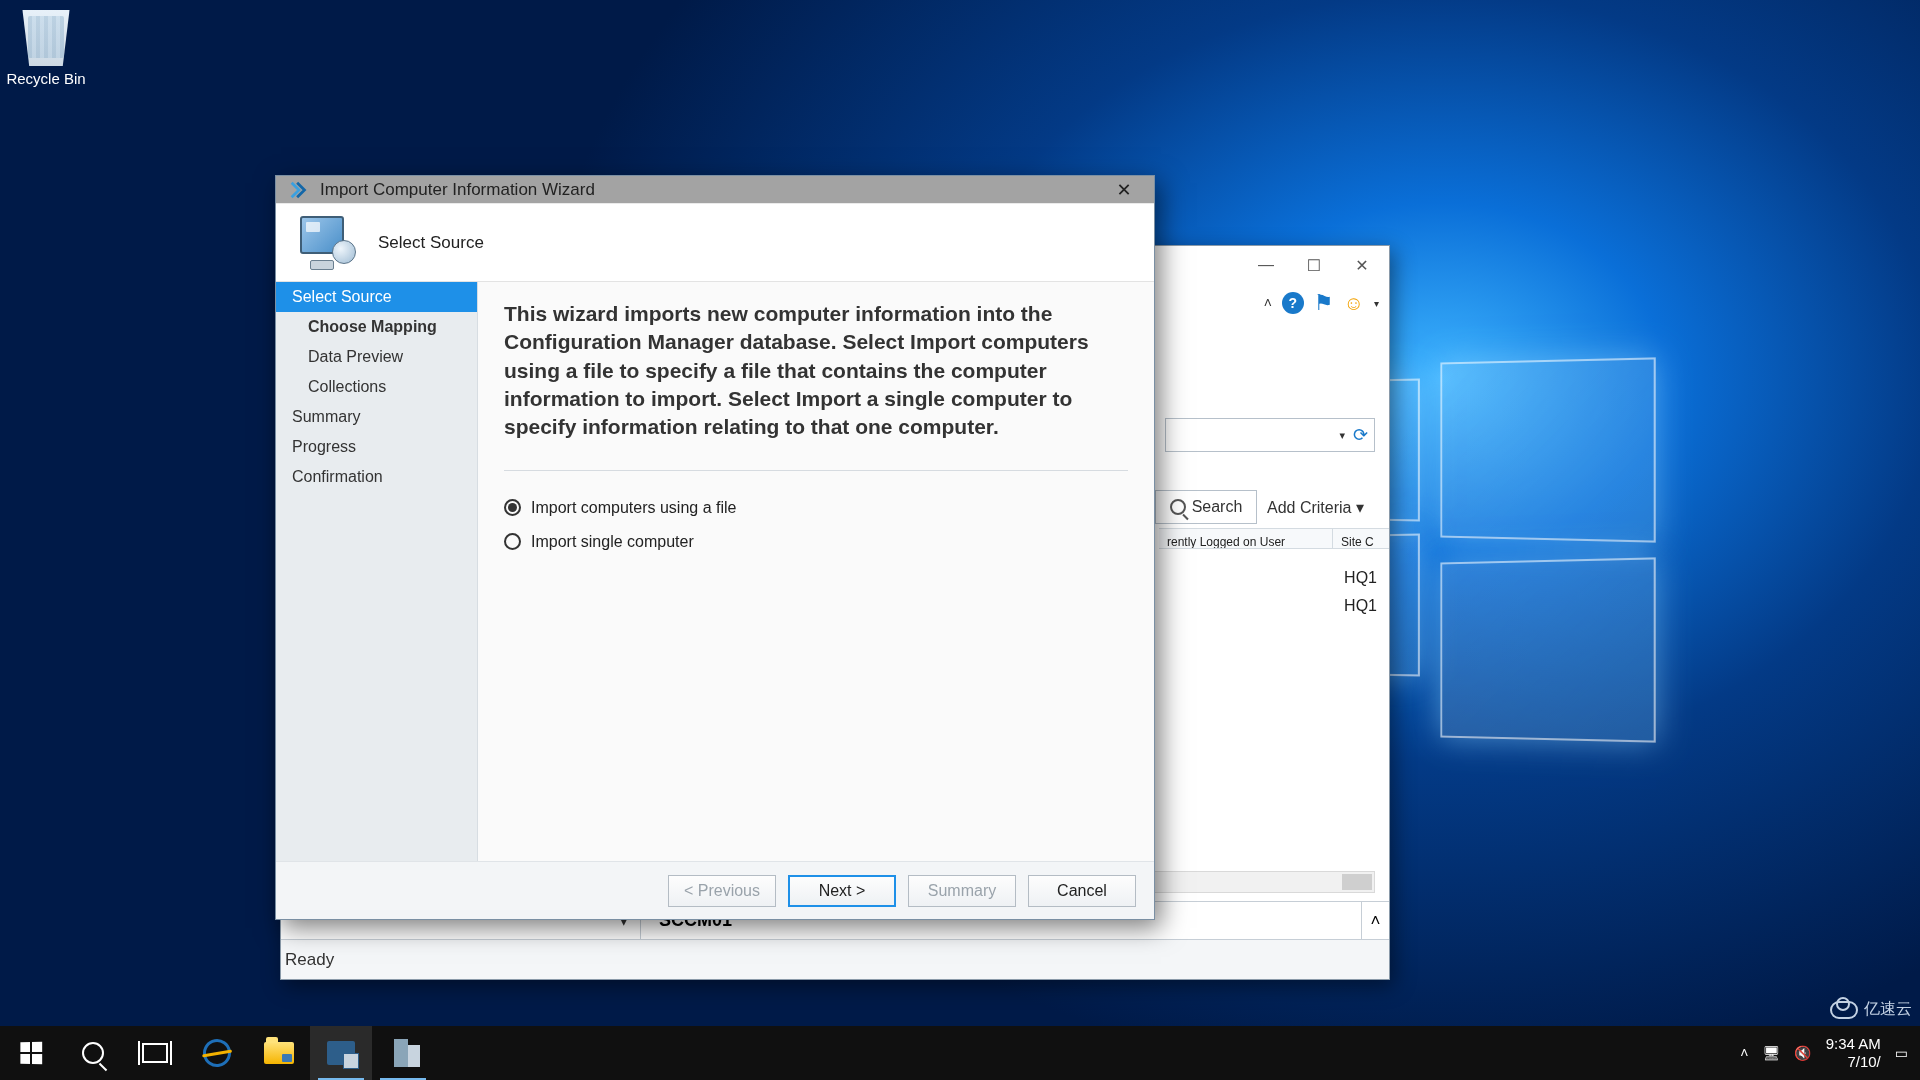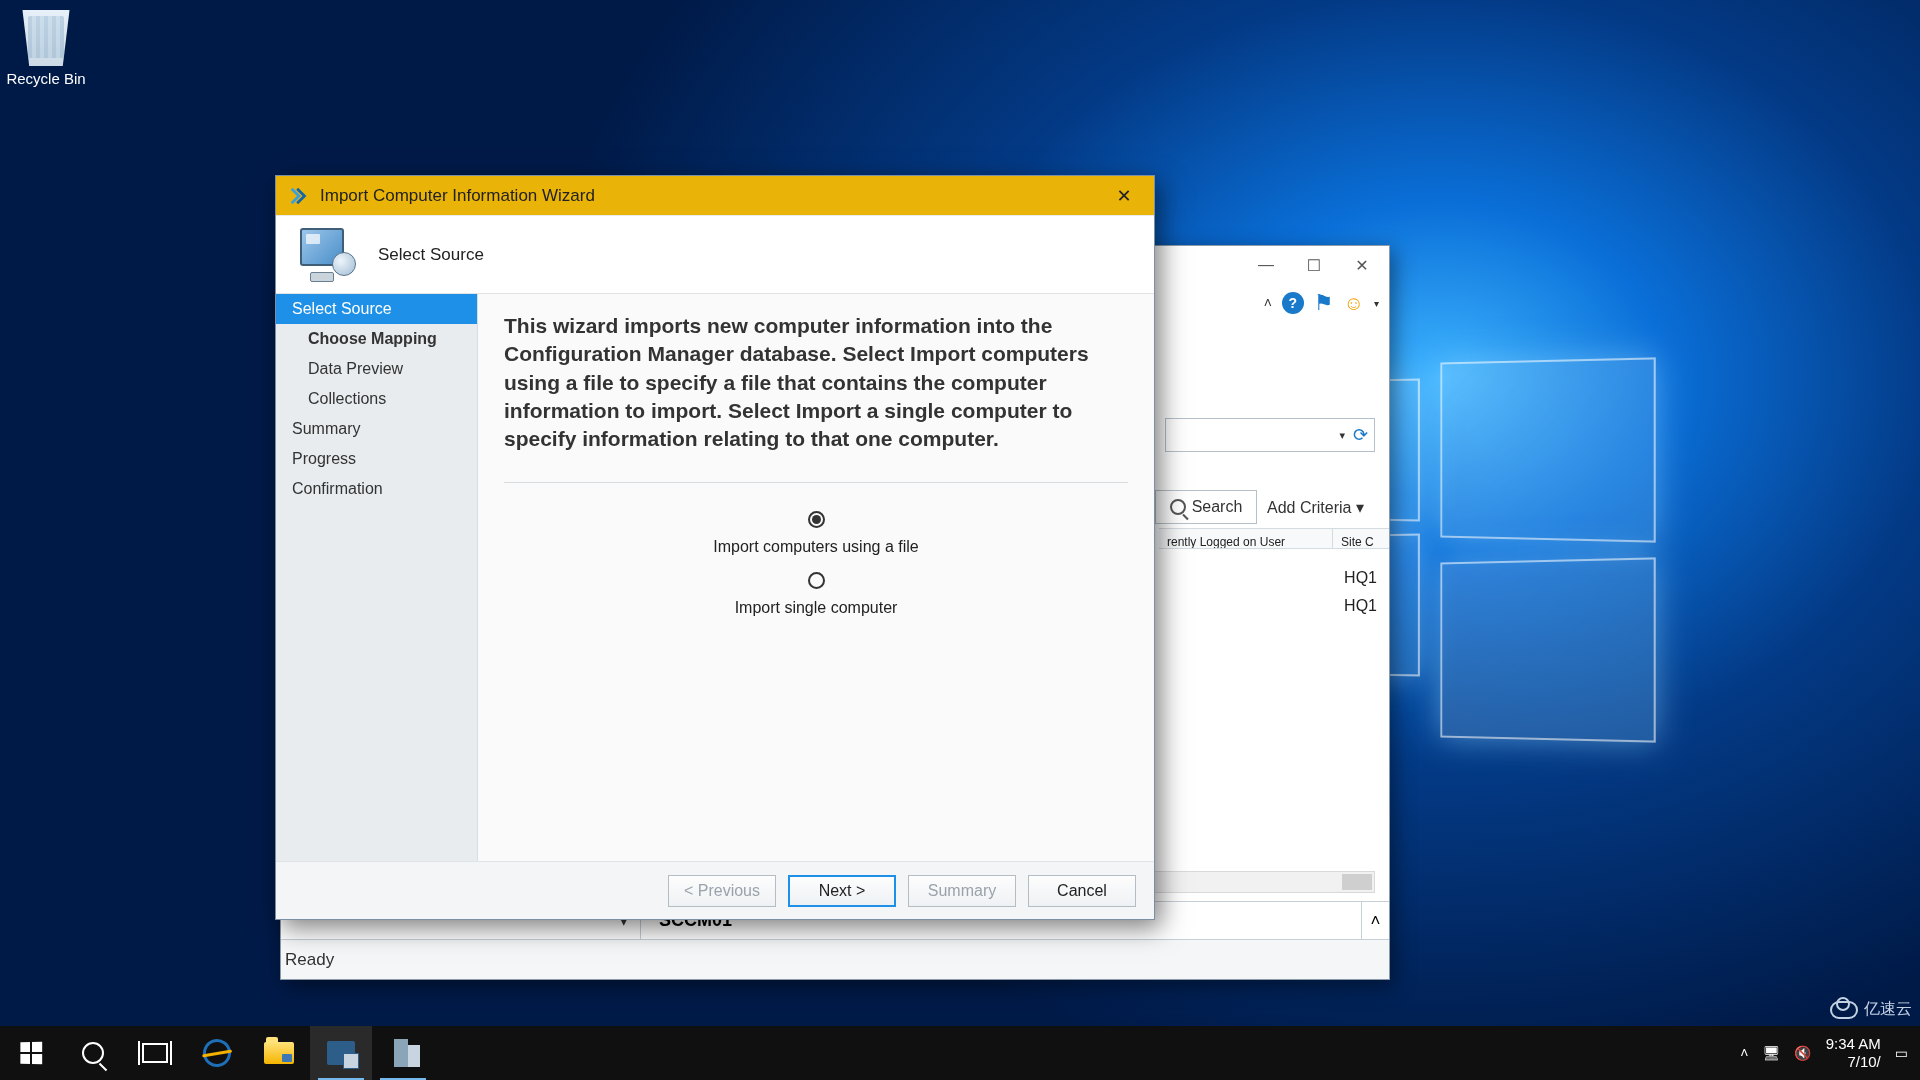--- a/index.html
+++ b/index.html
@@ -48,21 +48,21 @@
 .hscroll { position:absolute; right:14px; bottom:86px; width:230px; height:22px; background:#f1f1f1; border:1px solid #d9d9d9; }
 .hscroll .thumb { position:absolute; right:2px; top:2px; width:30px; height:16px; background:#cfcfcf; }
 .bottombar { position:absolute; left:0; right:0; bottom:40px; height:38px; border-top:1px solid #c6ced6; background:#fff; display:flex; align-items:center; }
 .bottombar .ddslot { width:360px; height:100%; border-right:1px solid #c6ced6; display:flex; align-items:center; justify-content:flex-end; padding-right:12px; color:#333; }
 .bottombar .hostname { padding:0 18px; font-size:18px; font-weight:600; }
 .bottombar .uparrow { margin-left:auto; width:28px; height:100%; border-left:1px solid #c6ced6; display:flex; align-items:center; justify-content:center; cursor:pointer; }
 .statusbar { position:absolute; left:0; right:0; bottom:0; height:40px; border-top:1px solid #c6ced6; background:#f4f6f8; display:flex; align-items:center; padding:0 4px; color:#333; font-size:17px; }
 
 
 .wizard { position:absolute; left:275px; top:175px; width:880px; height:745px; background:#fafafa; border:1px solid #7a8fa3; box-shadow: 6px 8px 24px rgba(0,0,0,.5); display:flex; flex-direction:column; }
-.wiz-title { height:40px; background:#eab308; display:flex; align-items:center; padding:0 12px; border-bottom:1px solid #eaeaea; }
+.wiz-title { height:28px; background:#a3a3a3; display:flex; align-items:center; padding:0 12px; border-bottom:1px solid #eaeaea; }
 .wiz-title .arrow { width:22px; height:22px; margin-right:10px; position:relative; }
 .wiz-title .arrow svg { width:100%; height:100%; }
 .wiz-title .txt { font-size:17px; color:#222; }
 .wiz-title .close { margin-left:auto; width:36px; height:28px; display:flex; align-items:center; justify-content:center; cursor:pointer; color:#222; font-size:18px; }
 .wiz-banner { height:78px; background:#fff; display:flex; align-items:center; padding:0 20px; gap:22px; border-bottom:1px solid #e3e3e3; }
 .wiz-banner .monitor { width:60px; height:54px; position:relative; }
 .wiz-banner .monitor .screen { position:absolute; left:4px; top:0; width:44px; height:38px; background:linear-gradient(135deg,#9cc6ea,#4a8fc9); border:2px solid #3f5e77; border-radius:3px; }
 .wiz-banner .monitor .screen::after { content:""; position:absolute; left:4px; top:4px; width:14px; height:10px; background:rgba(255,255,255,.7); border-radius:1px; }
 .wiz-banner .monitor .base { position:absolute; left:14px; bottom:0; width:24px; height:10px; background:#c9d4dd; border:1px solid #6a7f90; border-radius:2px; }
 .wiz-banner .monitor .disc { position:absolute; right:0; bottom:6px; width:24px; height:24px; border-radius:50%; background:radial-gradient(circle at 35% 35%,#eef5fb,#9fbcd4); border:1px solid #5b7489; }
@@ -70,21 +70,21 @@
 .wiz-body { flex:1; display:flex; min-height:0; }
 .wiz-side { width:202px; background:#e8ecef; border-right:1px solid #d7dde2; padding-top:0; }
 .wiz-side .step { padding:6px 12px 6px 16px; font-size:16px; color:#333; cursor:pointer; white-space:nowrap; }
 .wiz-side .step.sub { padding-left:32px; }
 .wiz-side .step.active { background:#1e90e8; color:#fff; }
 .wiz-side .step.bold { font-weight:600; }
 .wiz-main { flex:1; background:#fafafa; padding:18px 26px 0 26px; display:flex; flex-direction:column; }
 .wiz-main h2 { font-size:23px; font-weight:400; color:#2f7abf; margin-bottom:36px; }
 .wiz-main .desc { font-size:21px; color:#333; line-height:1.35; margin-bottom:28px;font-weight:bold; }
 .wiz-main hr { border:none; border-top:1px solid #d6dbe0; margin-bottom:22px; }
-.radio-row { display:flex; align-items:center; gap:10px; margin:6px 0 10px 0; font-size:16px; color:#222; cursor:pointer;flex-direction:column; }
+.radio-row { display:flex; align-items:center; gap:10px; margin:6px 0 10px 0; font-size:16px; color:#222; cursor:pointer; }
 .radio { width:17px; height:17px; border:2px solid #333; border-radius:50%; display:inline-flex; align-items:center; justify-content:center; }
 .radio.sel::after { content:""; width:9px; height:9px; background:#333; border-radius:50%; }
 .wiz-buttons { height:58px; border-top:1px solid #e0e4e8; background:#f3f5f7; display:flex; align-items:center; justify-content:flex-end; gap:12px; padding:0 18px; }
 .btn { width:108px; height:32px; border:1px solid #b4bcc4; background:linear-gradient(#fdfdfd,#eef1f4); font-size:16px; color:#222; cursor:pointer; display:flex; align-items:center; justify-content:center; }
 .btn.disabled { color:#9aa3ab; cursor:default; }
 .btn.primary { border:2px solid #1e90e8; }
 
 
 .taskbar { position:absolute; left:0; right:0; bottom:0; height:54px; background:#101010; display:flex; align-items:stretch; color:#fff; }
 .tb-item { width:62px; display:flex; align-items:center; justify-content:center; cursor:pointer; position:relative; }

